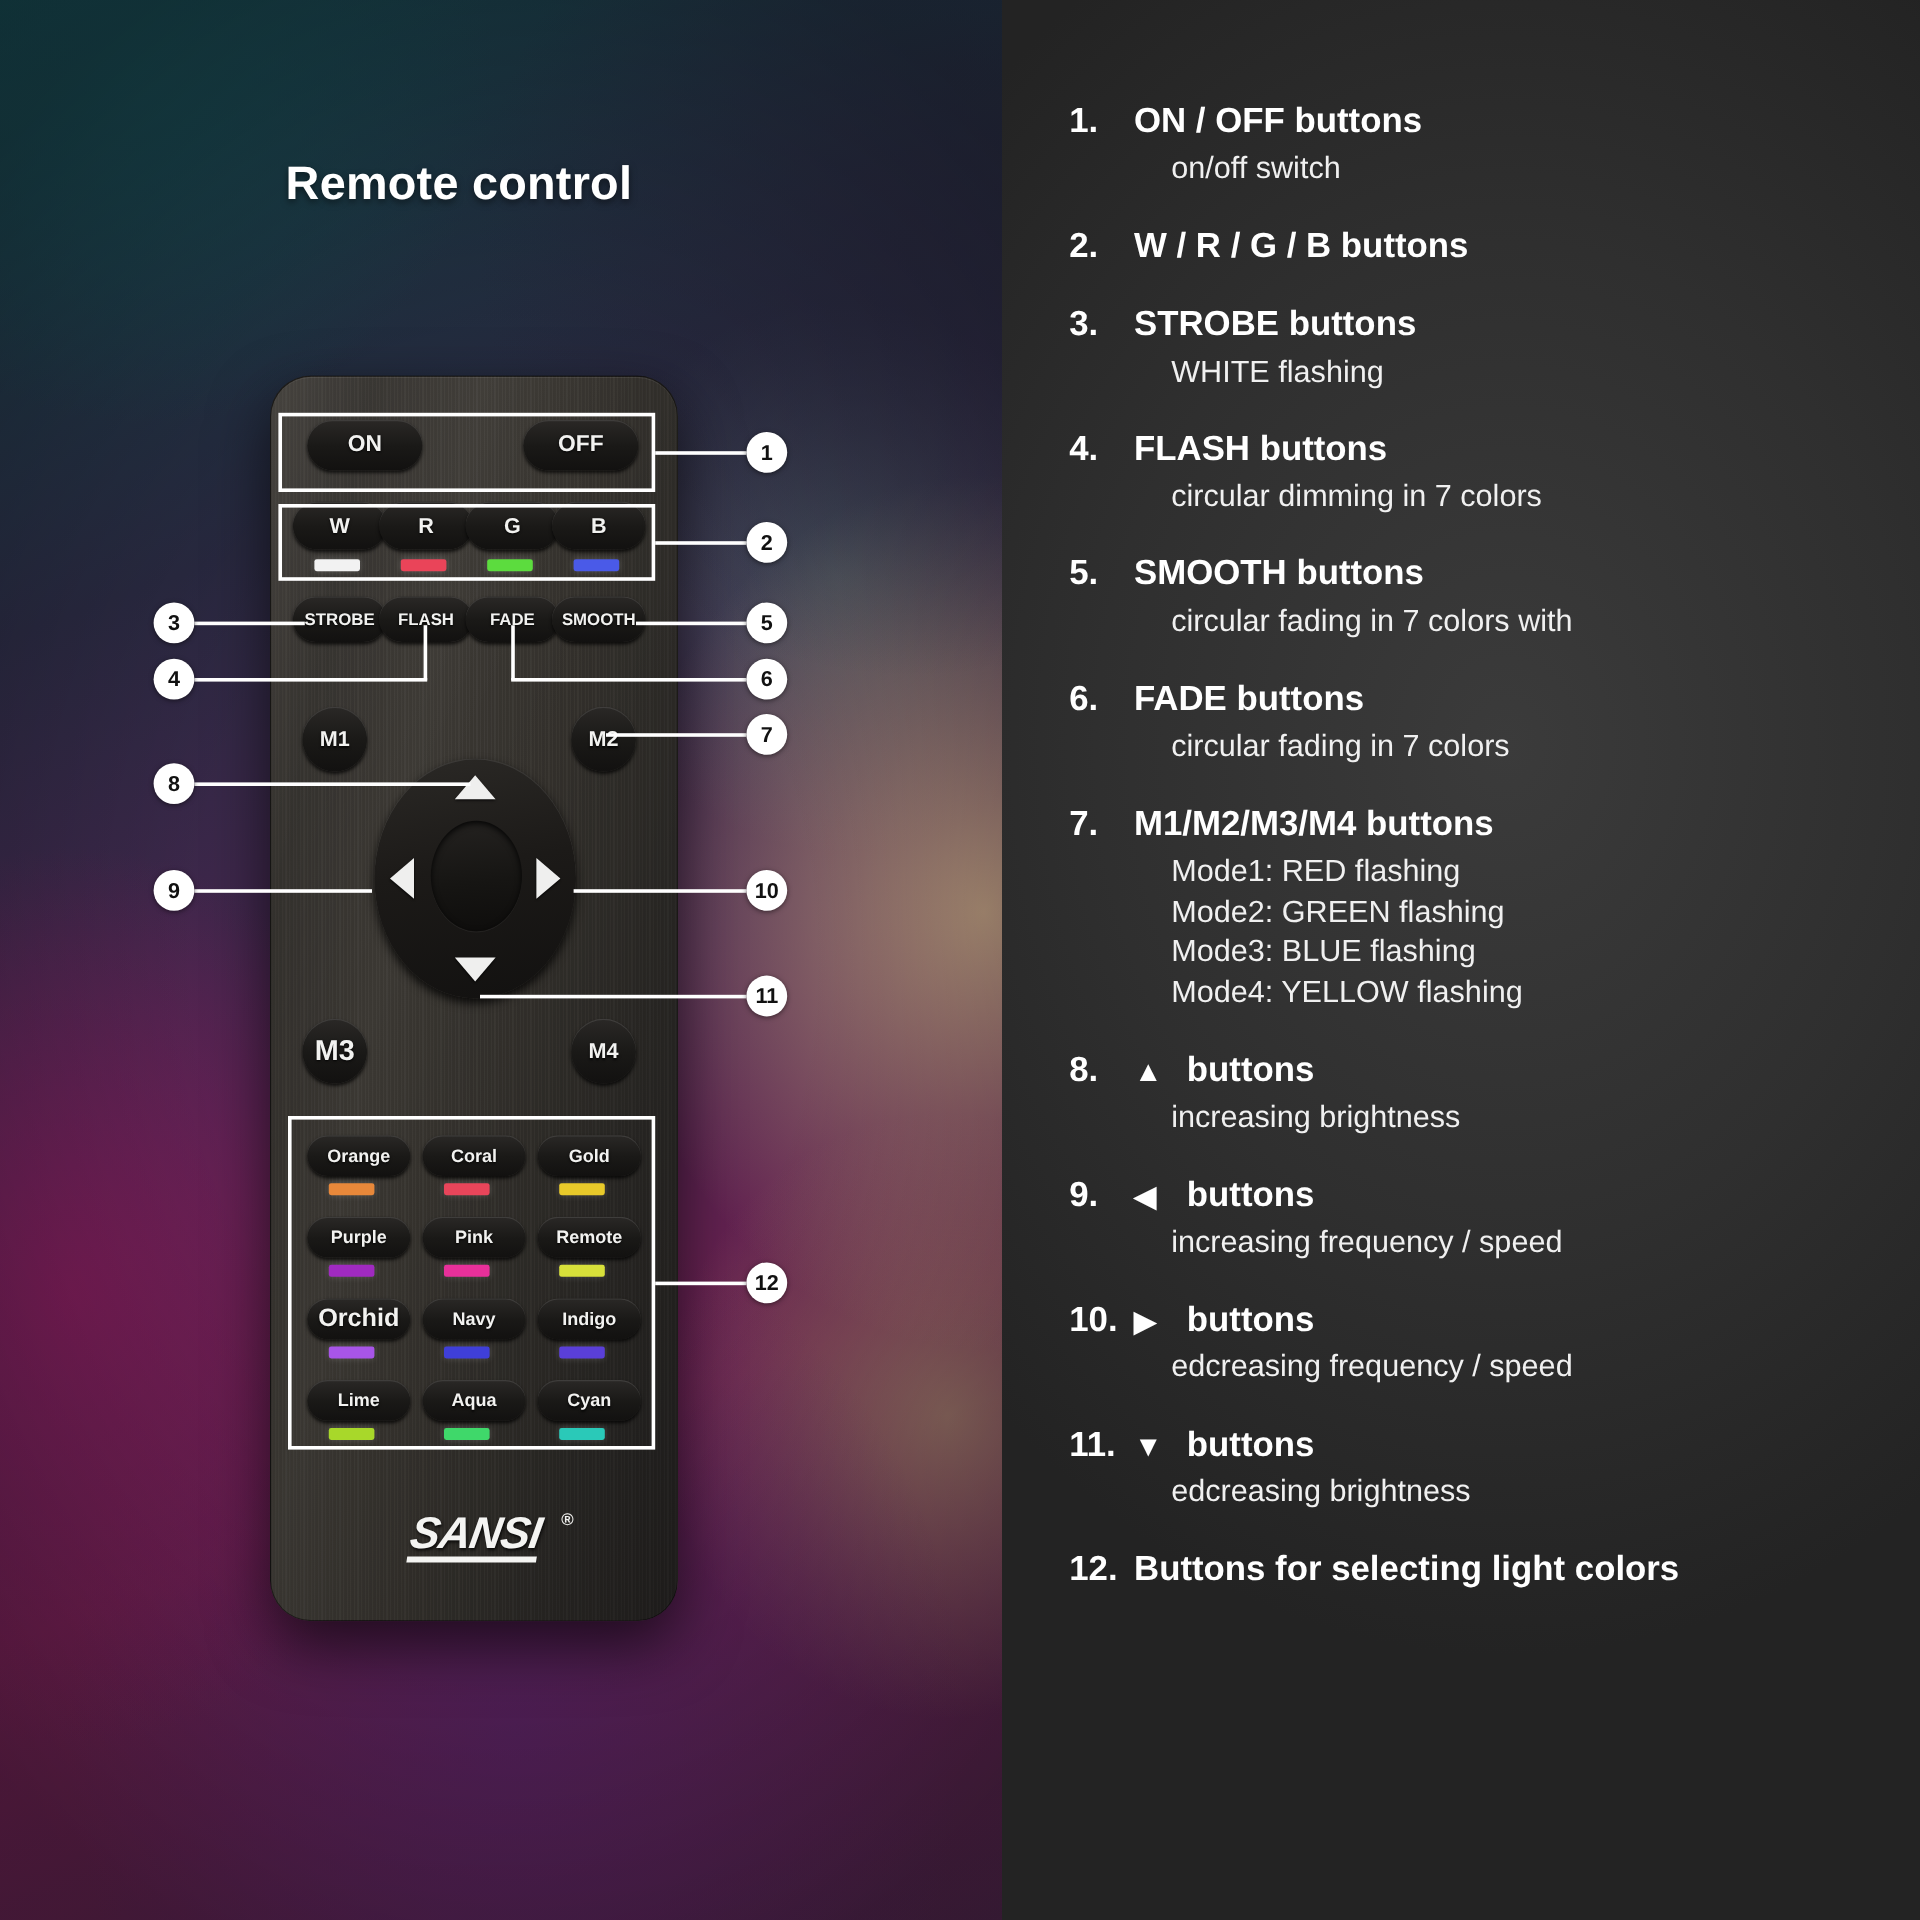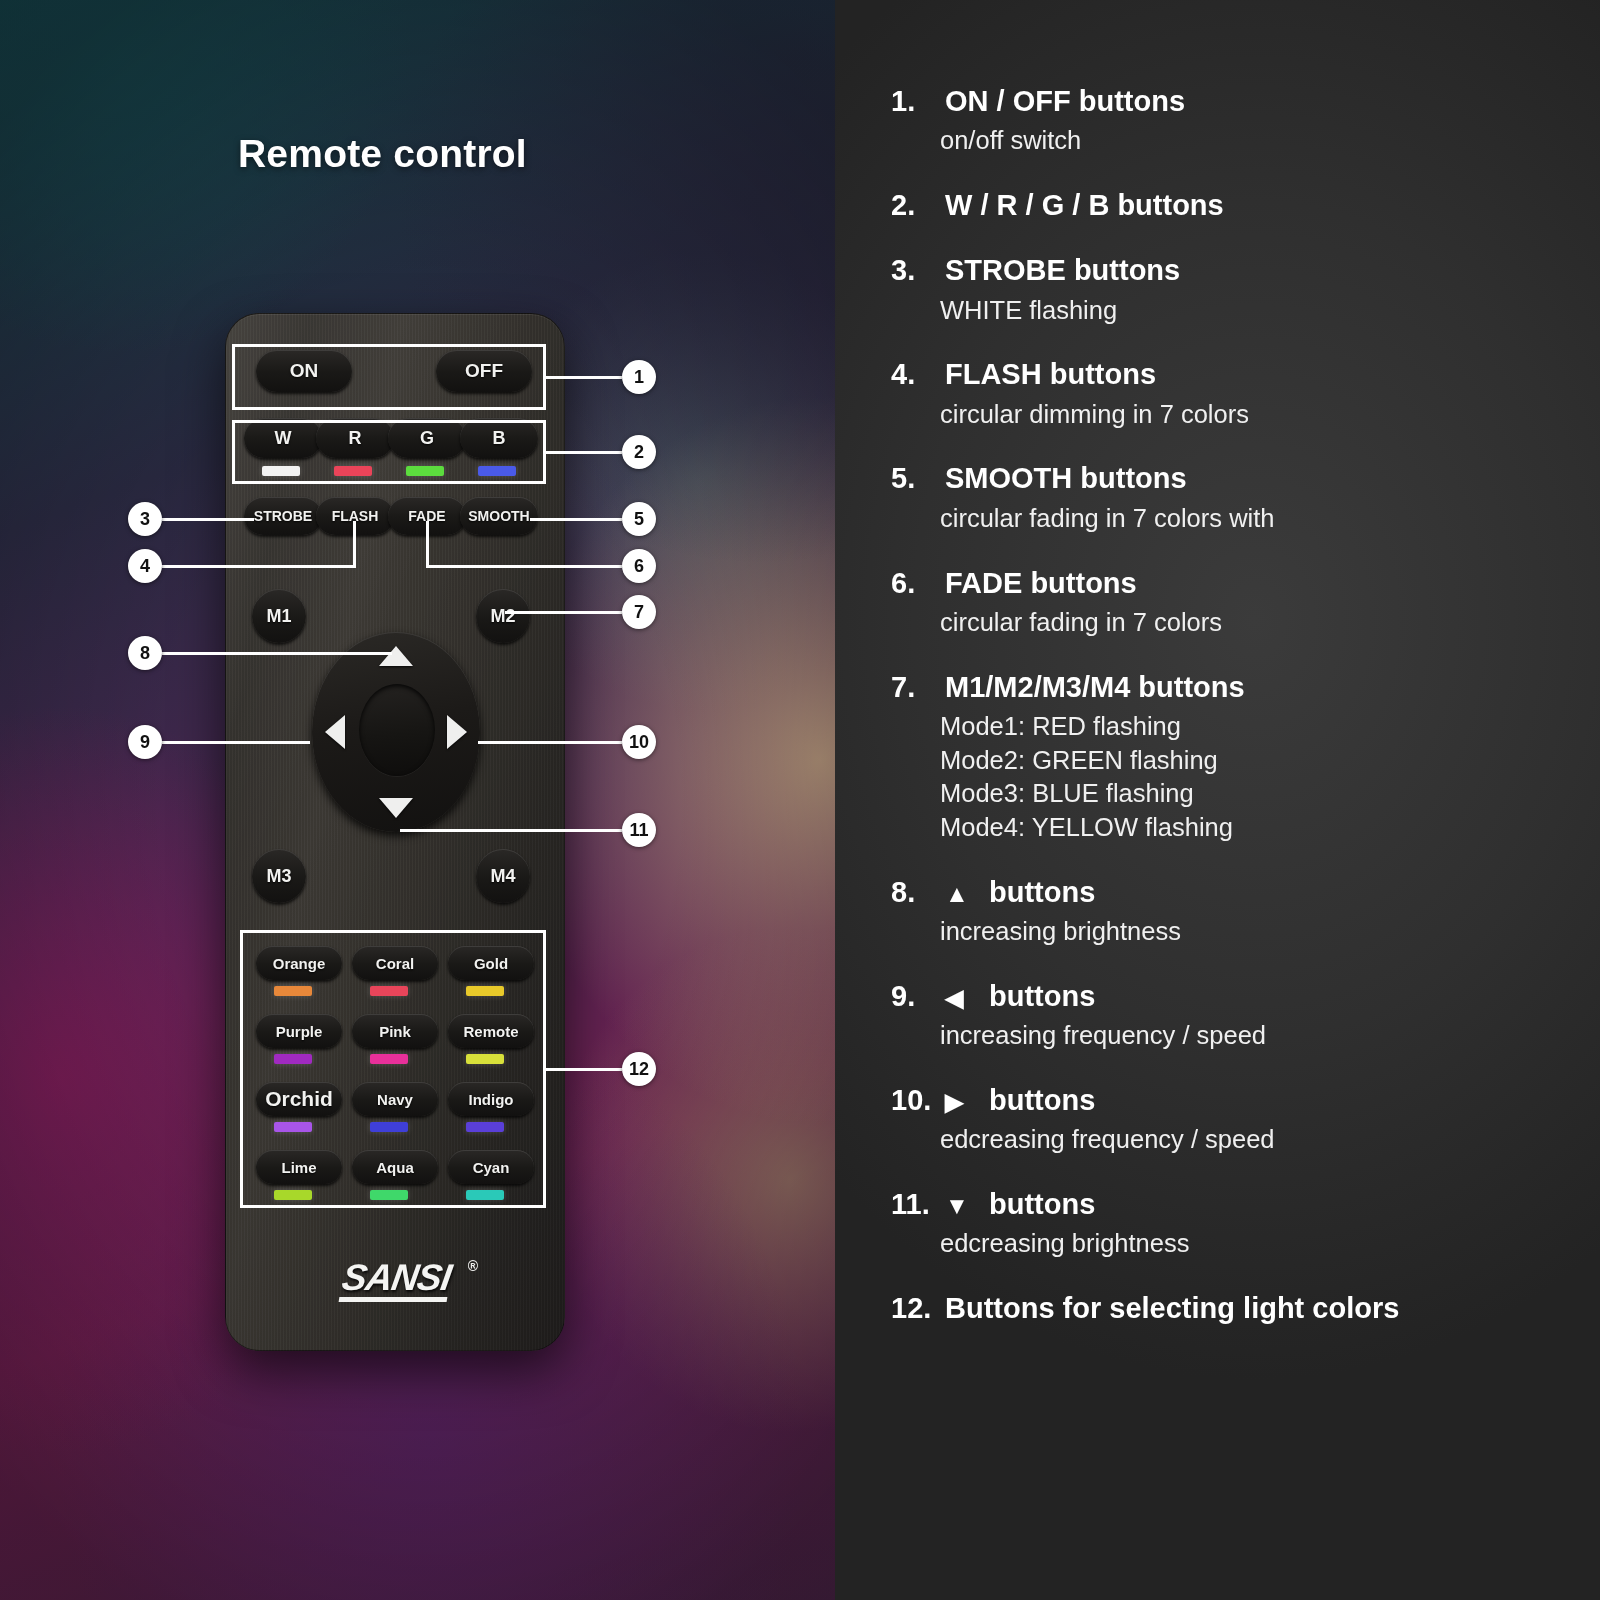--- a/index.html
+++ b/index.html
@@ -126,21 +126,21 @@
     padding:84px 34px 0 56px;
   }
   .item { margin-bottom:30px; }
   .item-head {
     font-size:29px; font-weight:700; color:#ffffff; line-height:1.22;
     display:flex; align-items:baseline; white-space:pre;
   }
   .item-num { min-width:54px; display:inline-block; }
   .item-sub {
     font-size:25.5px; font-weight:400; color:#f0f0f0; line-height:1.32;
-    margin-left:49px; margin-top:5px;
+    margin-left:85px; margin-top:5px;
   }
   .item-sub div { white-space:pre; }
   .arrow-glyph { font-size:24px; display:inline-block; width:44px; }
 </style>
 </head>
 <body>
 
 <div id="page">
 
   <div id="left-panel">
@@ -175,21 +175,21 @@
       <div class="btn round" style="left:250px;top:275px;width:54px;height:54px;font-size:18px;">M2</div>
 
       <div id="dpad-outer">
         <div class="tri tri-up" style="left:67px;top:14px;"></div>
         <div class="tri tri-left" style="left:13px;top:83px;"></div>
         <div class="tri tri-right" style="right:13px;top:83px;"></div>
         <div class="tri tri-down" style="left:67px;bottom:14px;"></div>
         <div id="dpad-inner"></div>
       </div>
 
-      <div class="btn round" style="left:26px;top:535px;width:54px;height:54px;font-size:18px;">M3</div>
+      <div class="btn round" style="left:26px;top:535px;width:54px;height:54px;font-size:24px;">M3</div>
       <div class="btn round" style="left:250px;top:535px;width:54px;height:54px;font-size:18px;">M4</div>
 
       <div class="btn" style="left:30px;top:632px;width:86px;height:34px;font-size:15px;">Orange</div>
       <div class="chip" style="left:48px;top:672px;width:38px;height:10px;background:#e8883a;"></div>
 
       <div class="btn" style="left:126px;top:632px;width:86px;height:34px;font-size:15px;">Coral</div>
       <div class="chip" style="left:144px;top:672px;width:38px;height:10px;background:#e8455a;"></div>
 
       <div class="btn" style="left:222px;top:632px;width:86px;height:34px;font-size:15px;">Gold</div>
       <div class="chip" style="left:240px;top:672px;width:38px;height:10px;background:#e8c92a;"></div>

